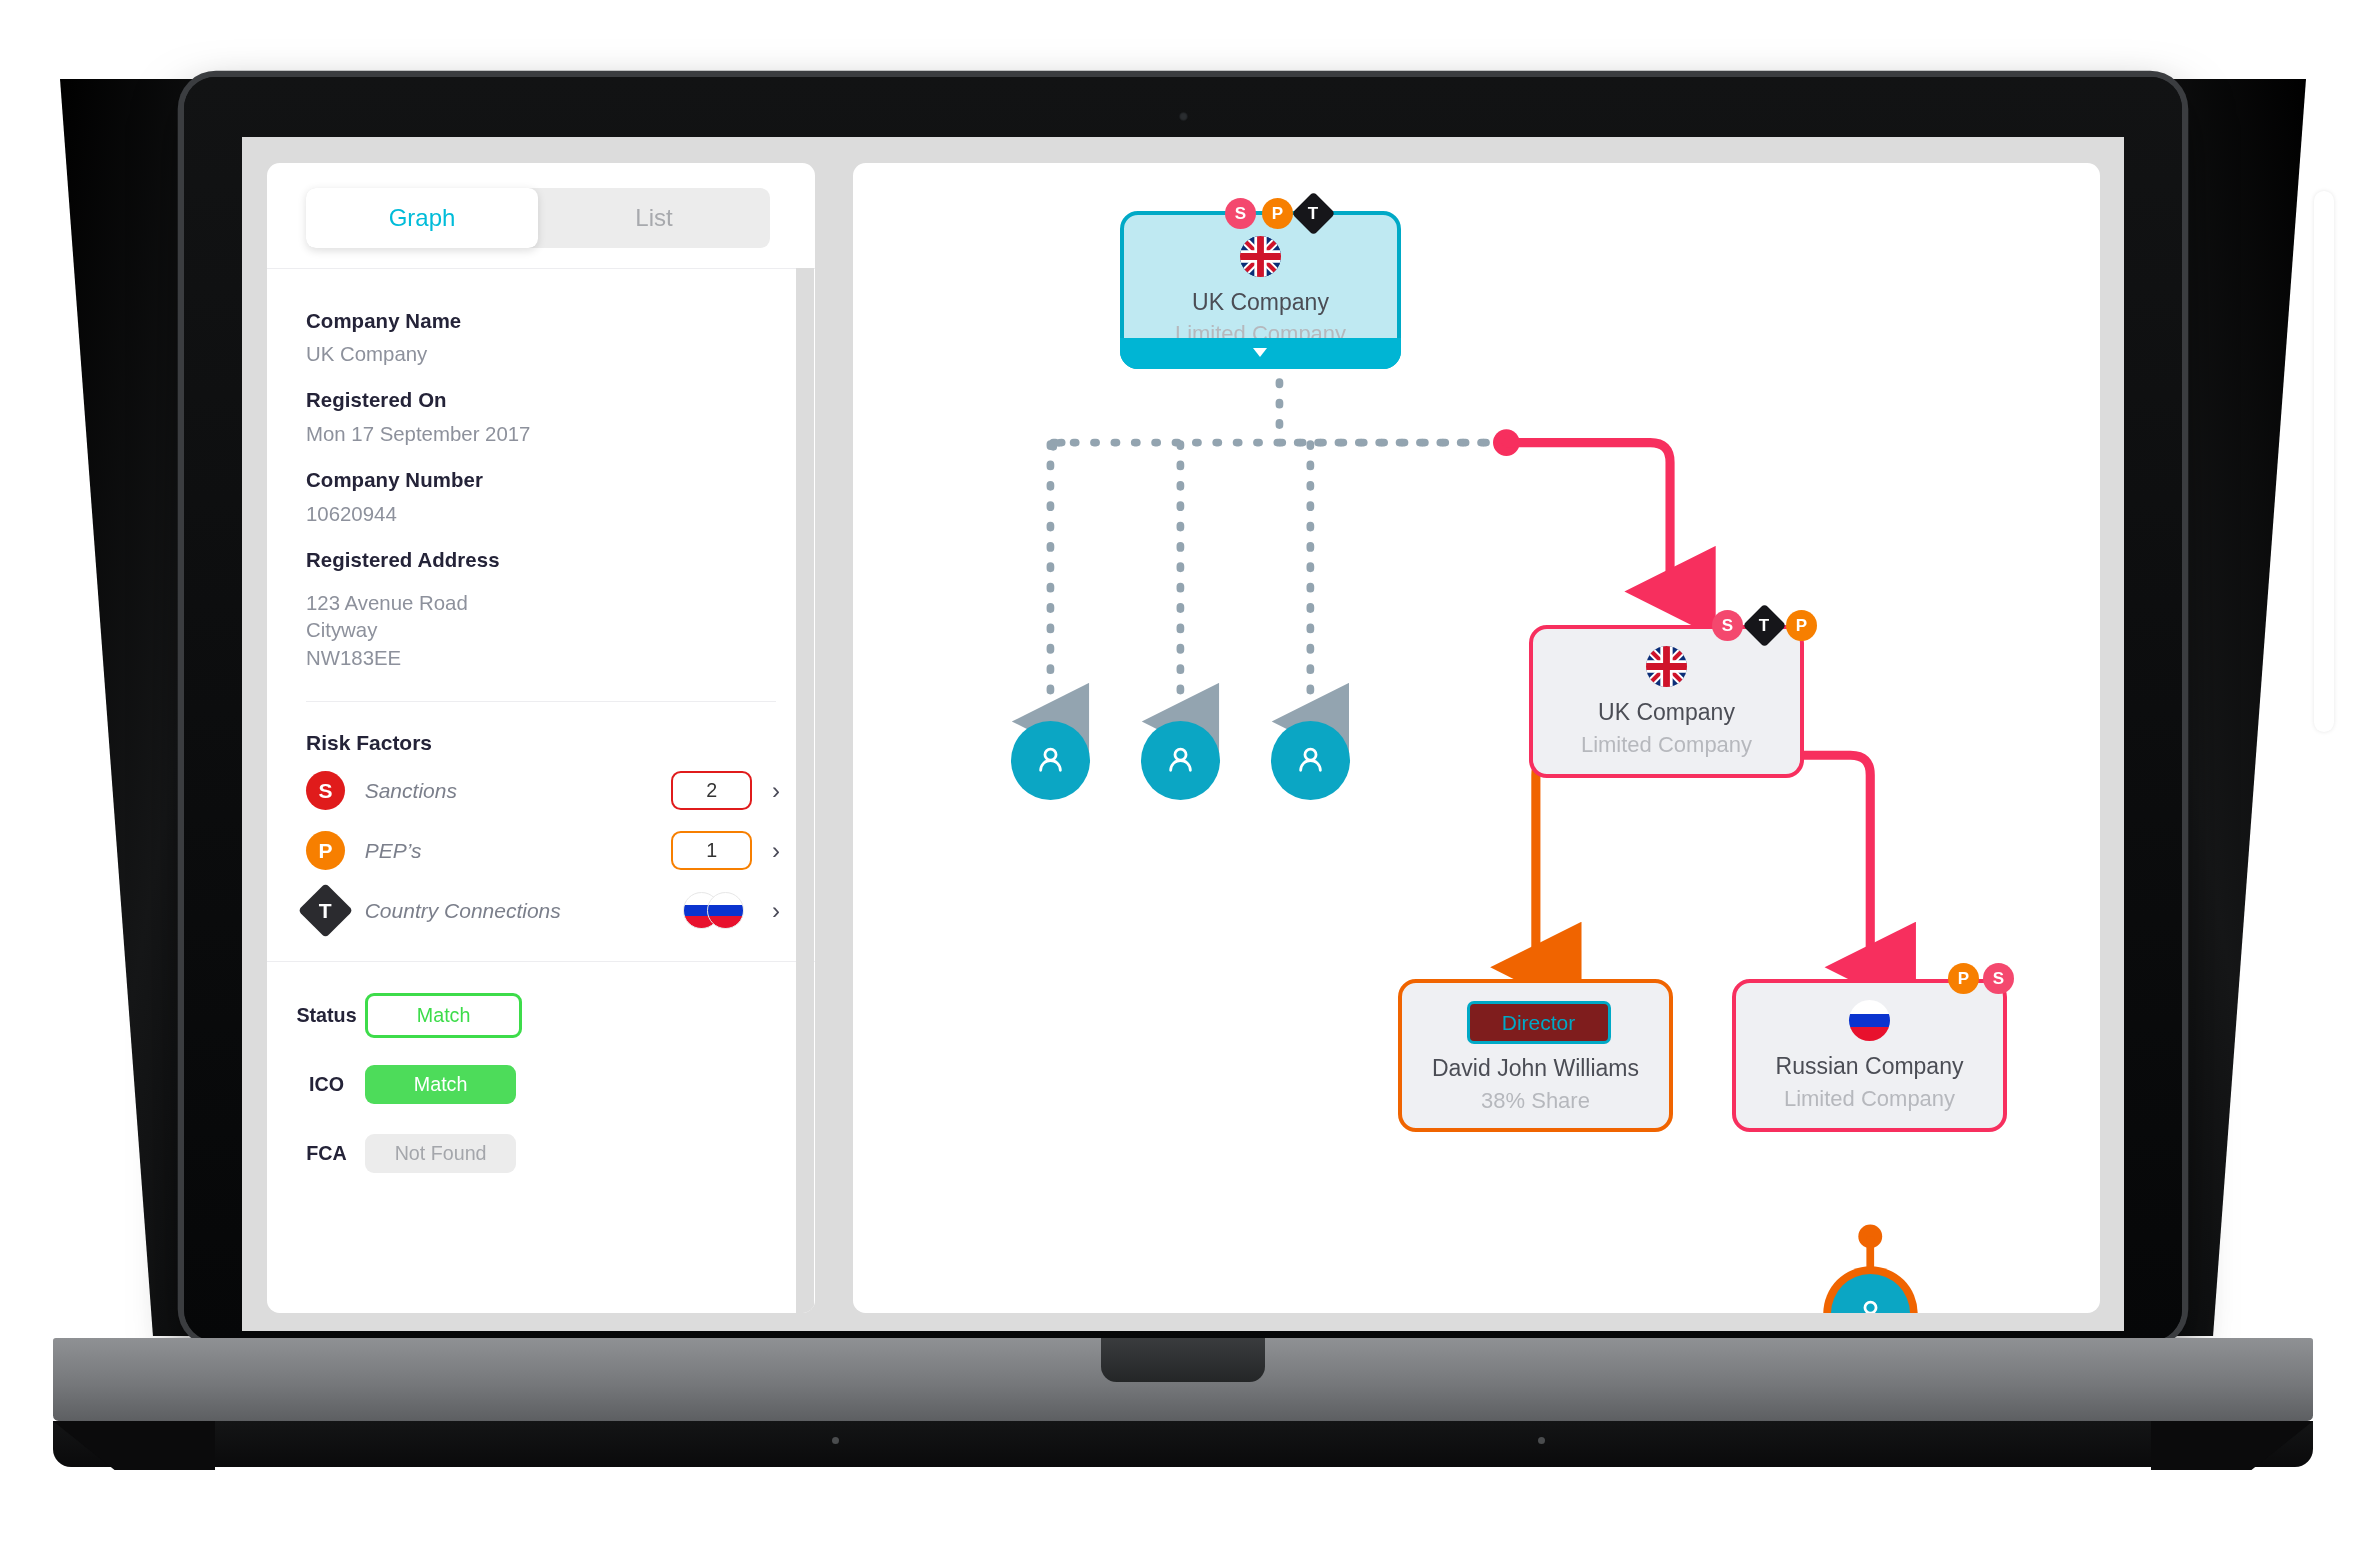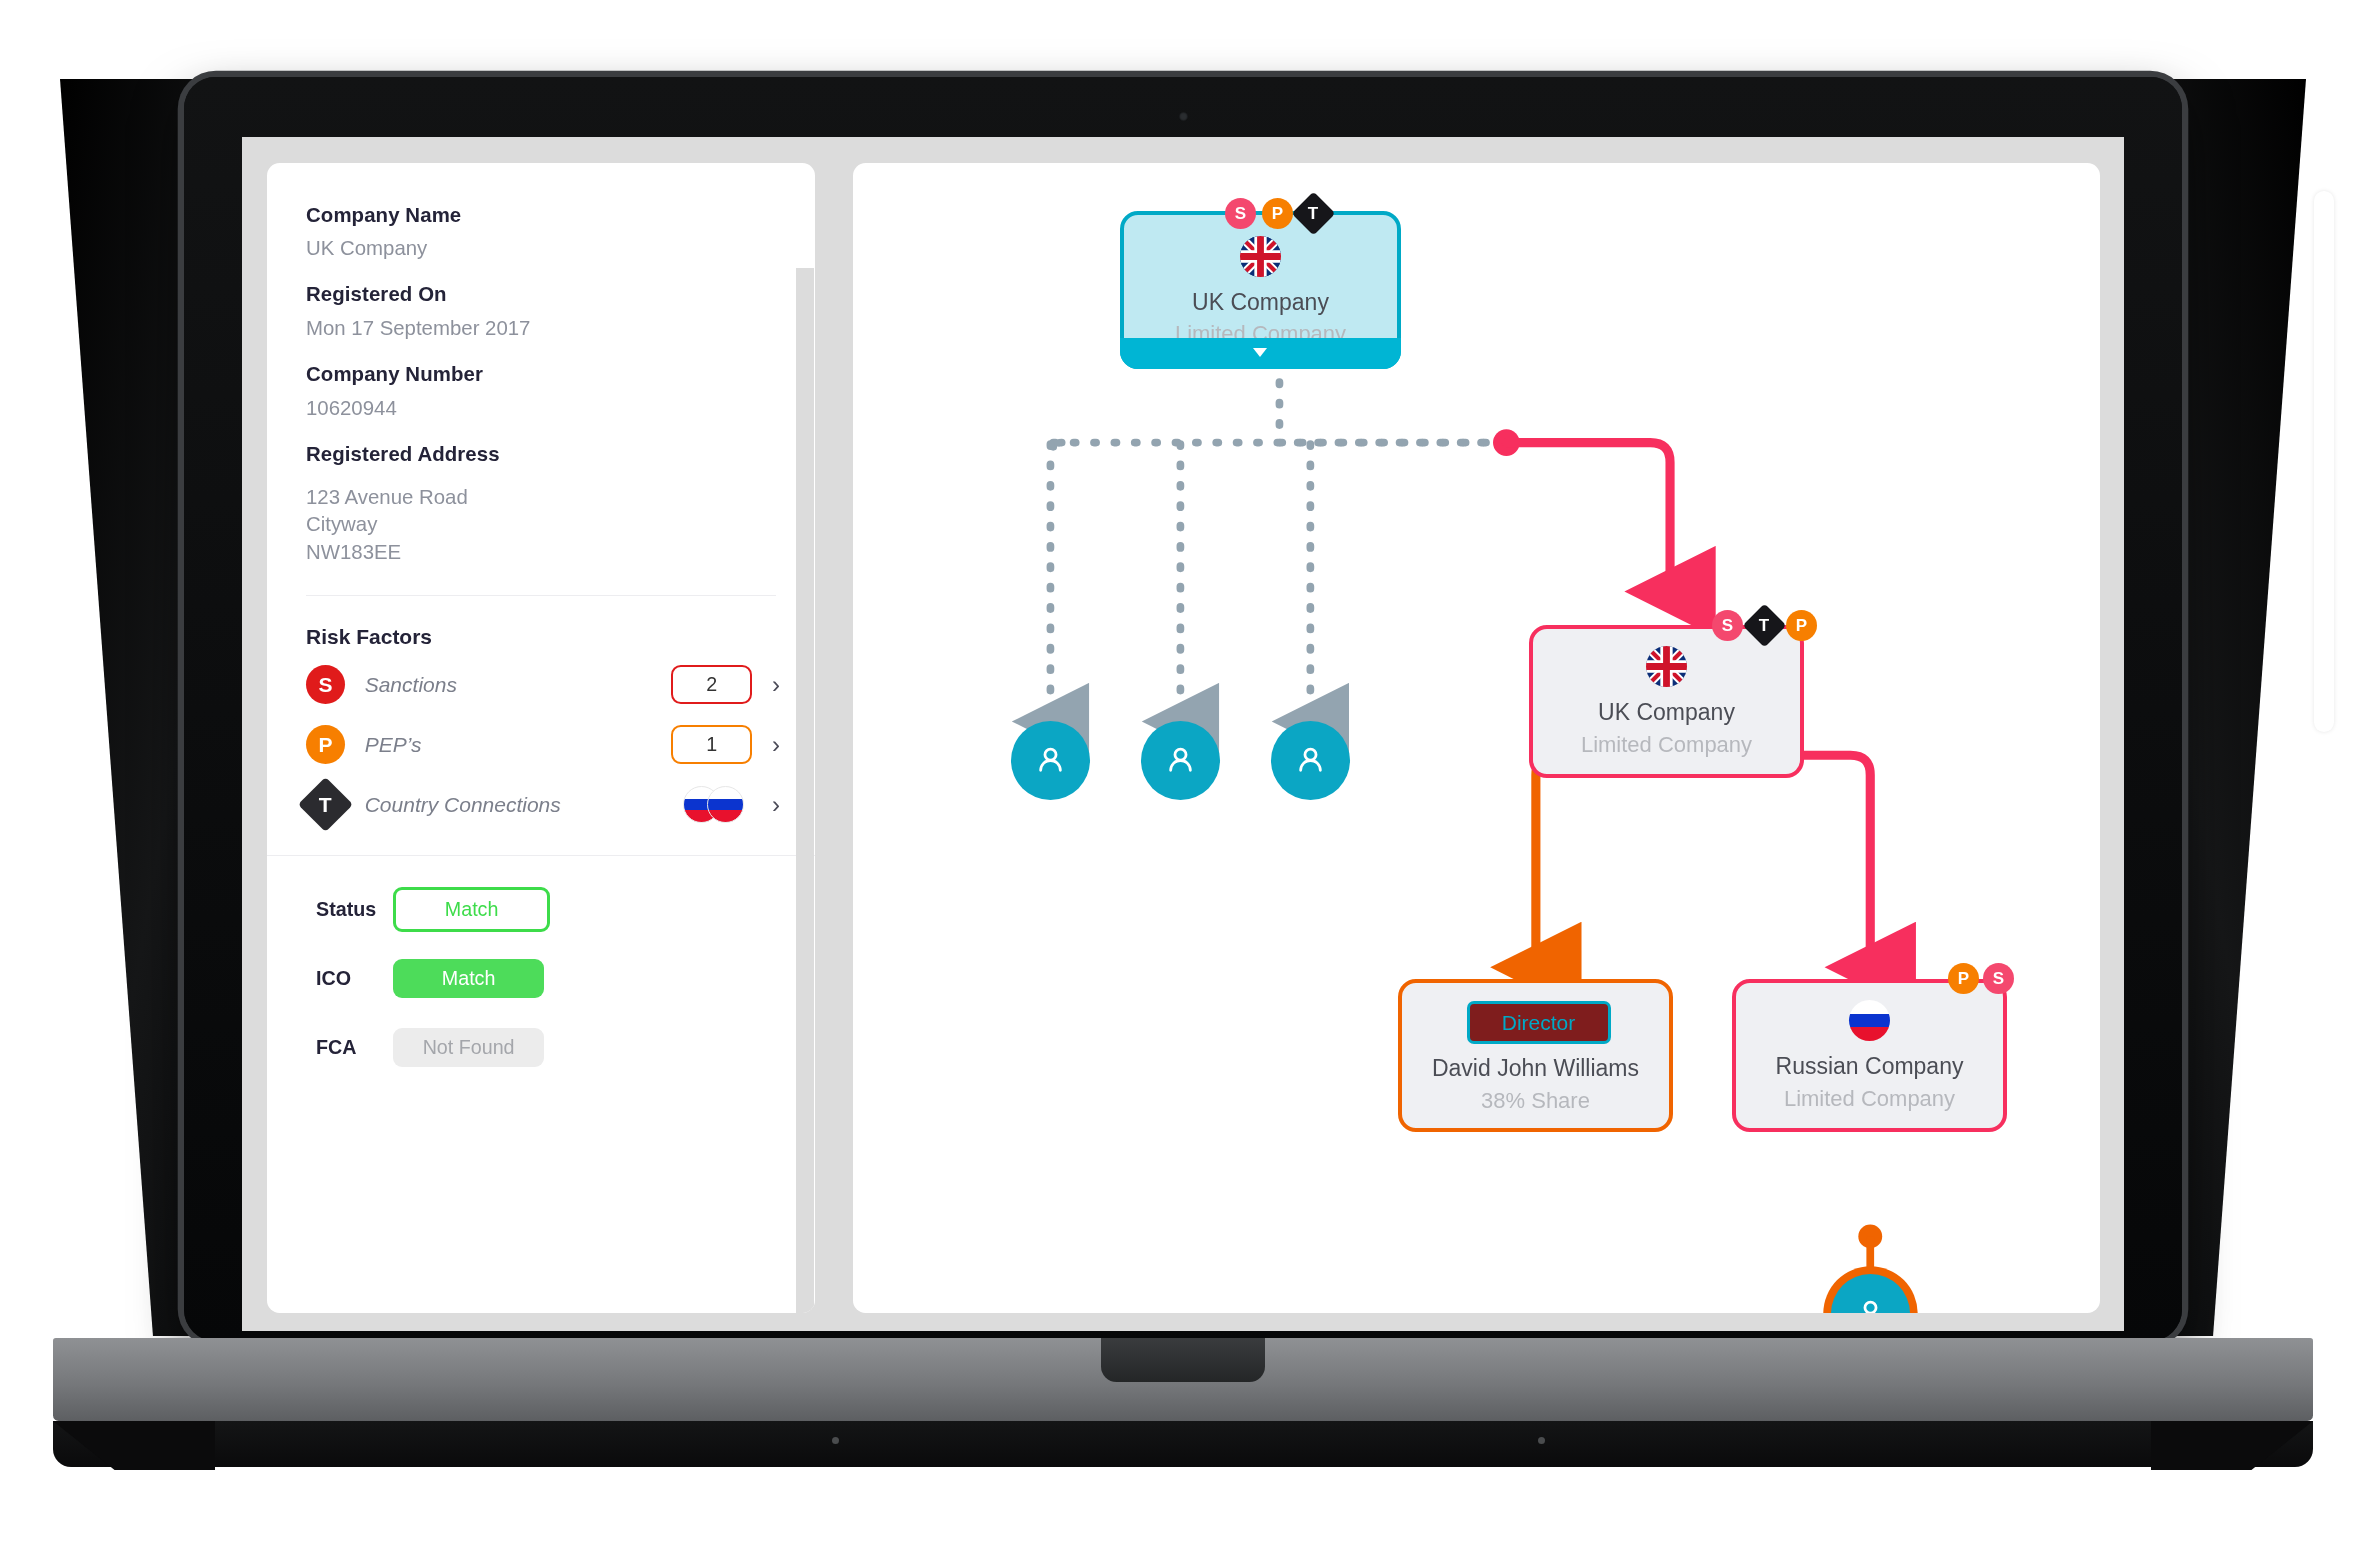--- a/index.html
+++ b/index.html
@@ -62,21 +62,21 @@
   .rf-name{font-size:21px;color:#7b7f8b;margin-left:19.7px;flex:1;font-style:italic;}
   .rf-count{width:77px;height:35px;border-radius:9.8px;border:2.8px solid #e01b1b;
             display:flex;align-items:center;justify-content:center;font-size:19.7px;
             color:#333;background:#fff;}
   .rf-flags{width:77px;display:flex;justify-content:center;}
   .flagcirc{width:35px;height:35px;border-radius:50%;overflow:hidden;border:0.7px solid #e7e7e7;}
   .flagcirc.ru{background:linear-gradient(180deg,#fff 0 33%,#0b34cf 33% 66%,#e8112d 66% 100%);}
   .flagcirc.second{margin-left:-12.6px;}
   .chev{width:28px;text-align:center;font-size:24px;color:#4b4b58;margin-left:9.8px;}
 
-  .st-row{display:flex;align-items:center;height:69px;margin-left:49px;}
+  .st-row{display:flex;align-items:center;height:69px;margin-left:21px;text-align:center;}
   .st-label{width:77px;font-size:19.7px;font-weight:bold;color:#242338;}
   .st-pill{min-width:126px;height:39px;border-radius:9px;display:flex;align-items:center;
            justify-content:center;font-size:19.7px;padding:0 12.6px;}
 
   
   .sbtrack{position:absolute;right:1.4px;top:105px;width:18px;bottom:0;background:#dcdcdc;}
   .sbthumb{position:absolute;right:32px;top:191px;width:19.7px;height:541px;background:#fff;
            border-radius:9.8px;box-shadow:0 0 4.2px rgba(0,0,0,.10);}
 
   
@@ -113,20 +113,26 @@
 
   <div class="lid">
     <div class="lid-inner"></div>
     <div class="camera"></div>
   </div>
 
   <div class="screen"></div>
 
   <div class="panel" id="sidebar">
 
+    <div class="tabbar">
+      <div class="tabs">
+        <div class="tab active">Graph</div>
+        <div class="tab">List</div>
+      </div>
+    </div>
 
     <div class="sect">
       <div class="fld-label">Company Name</div>
       <div class="fld-value">UK Company</div>
 
       <div class="fld-label">Registered On</div>
       <div class="fld-value">Mon 17 September 2017</div>
 
       <div class="fld-label">Company Number</div>
       <div class="fld-value">10620944</div>

